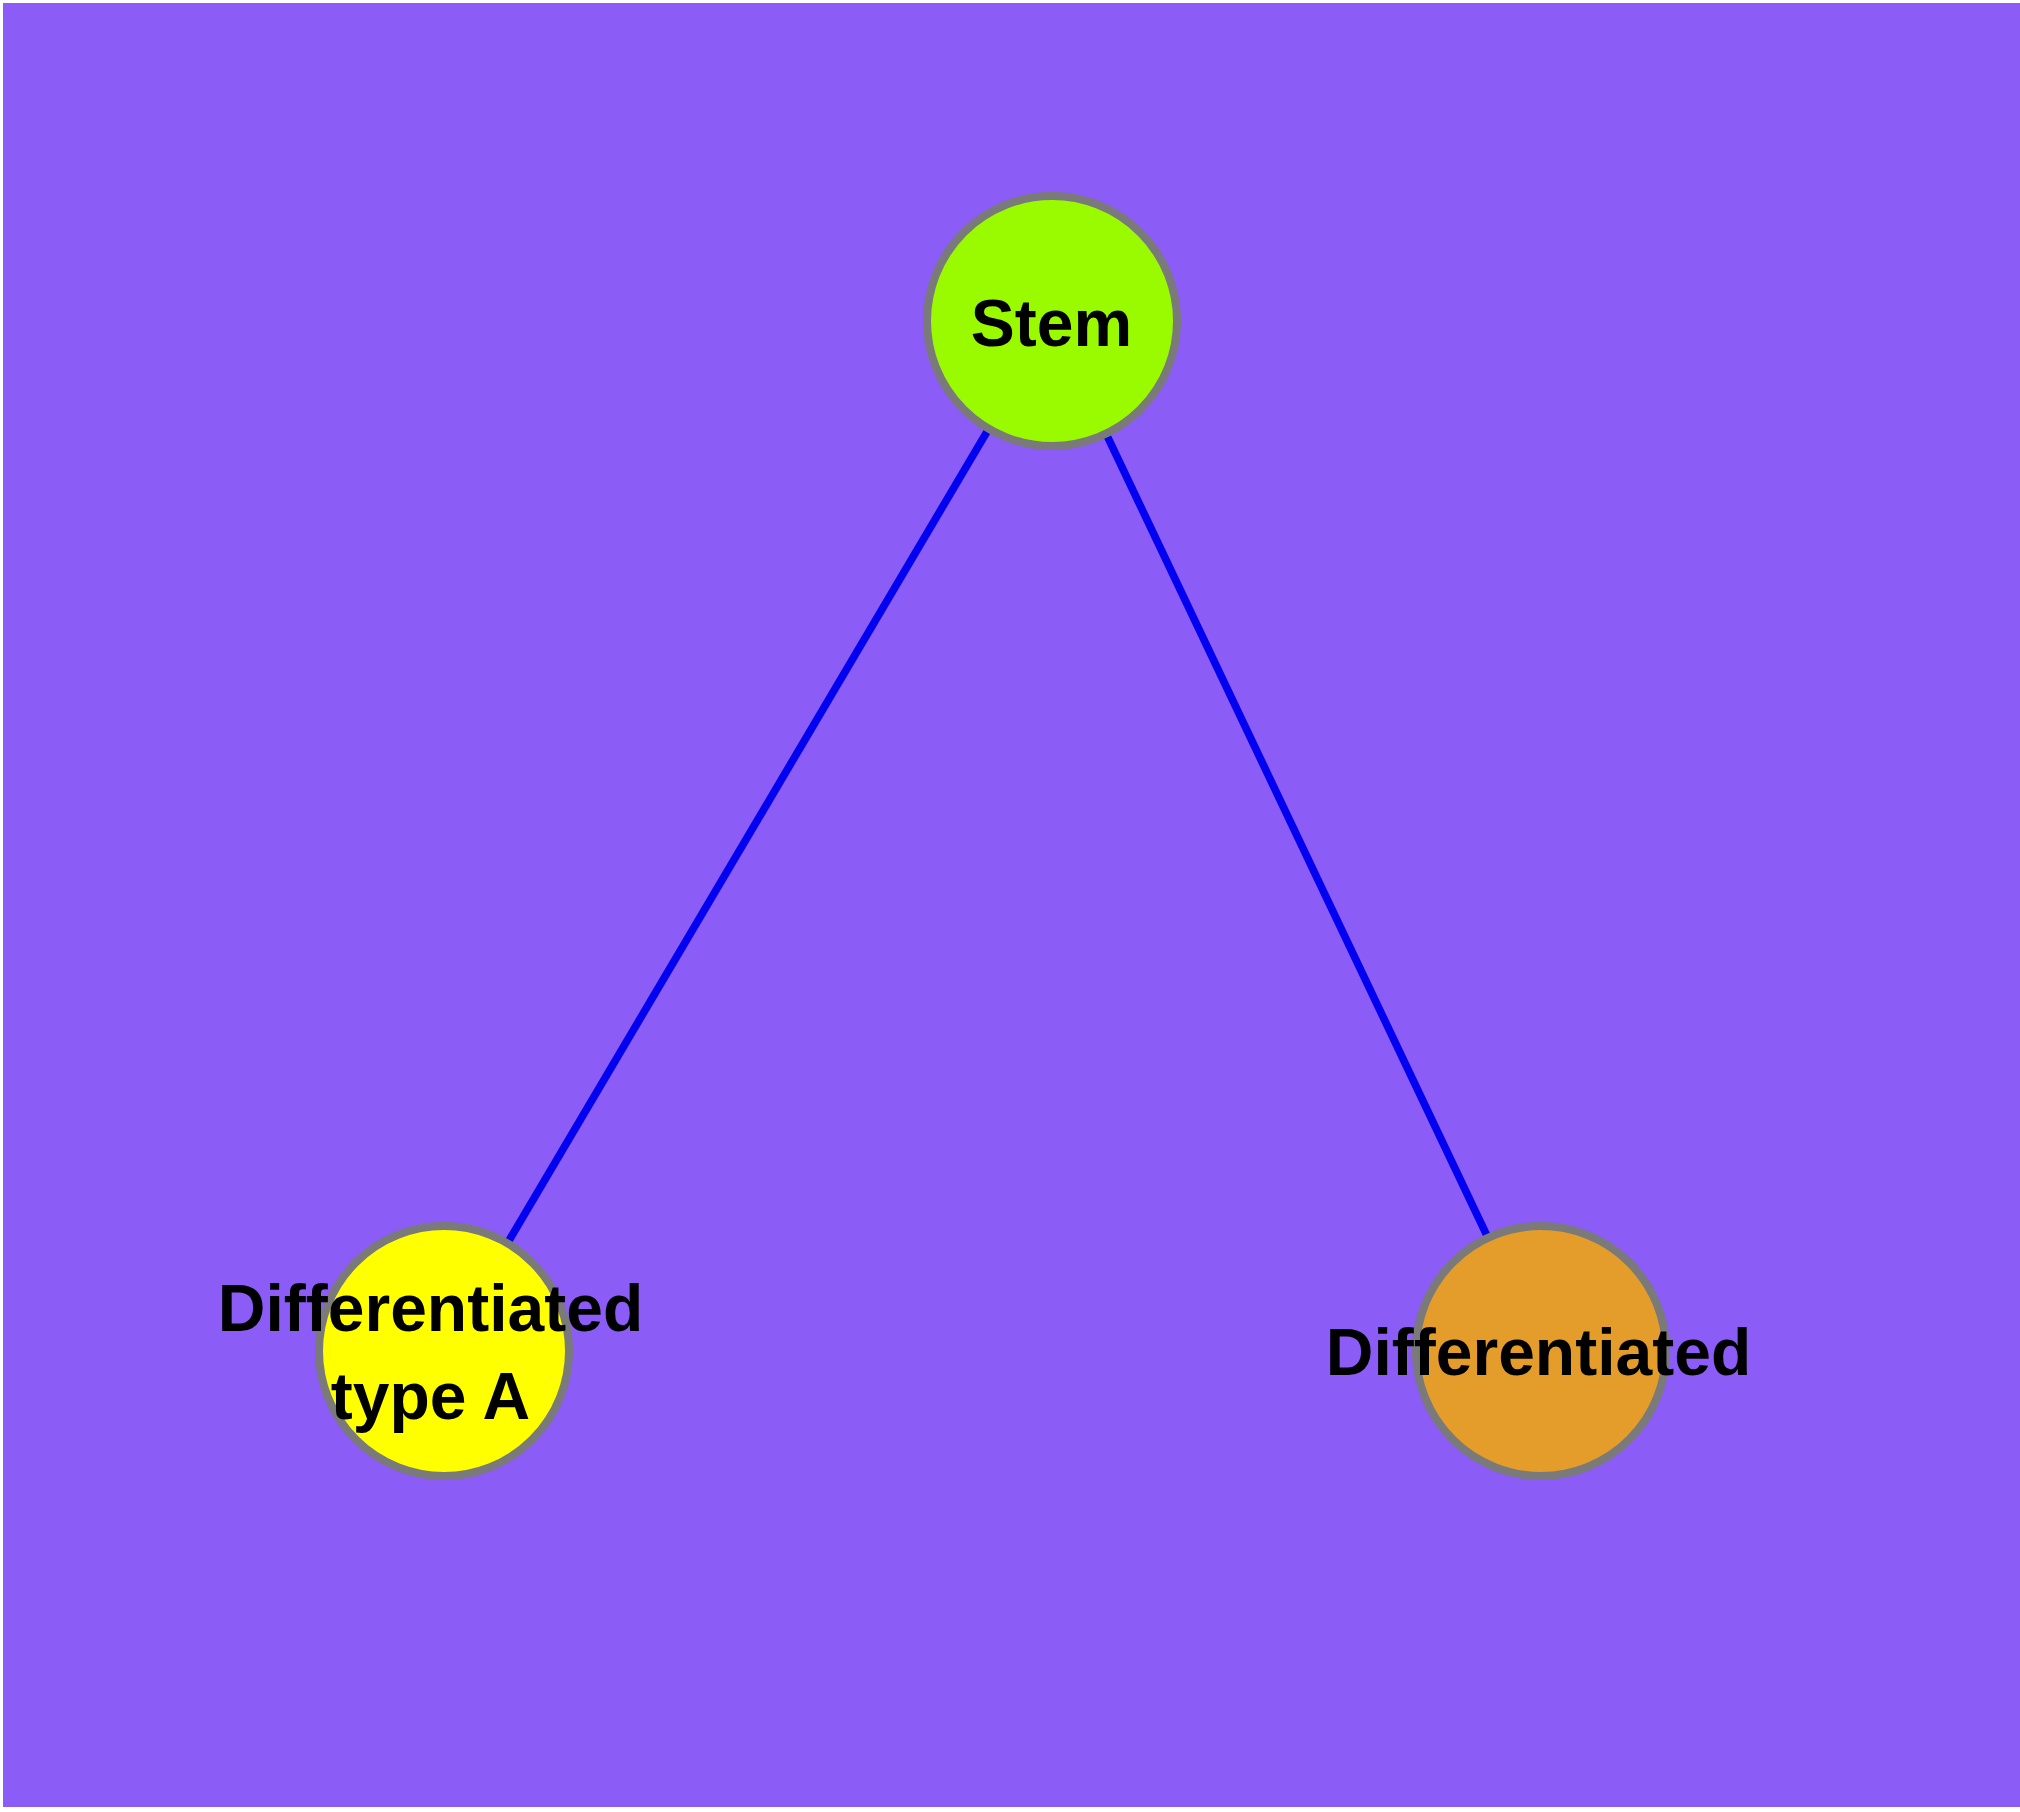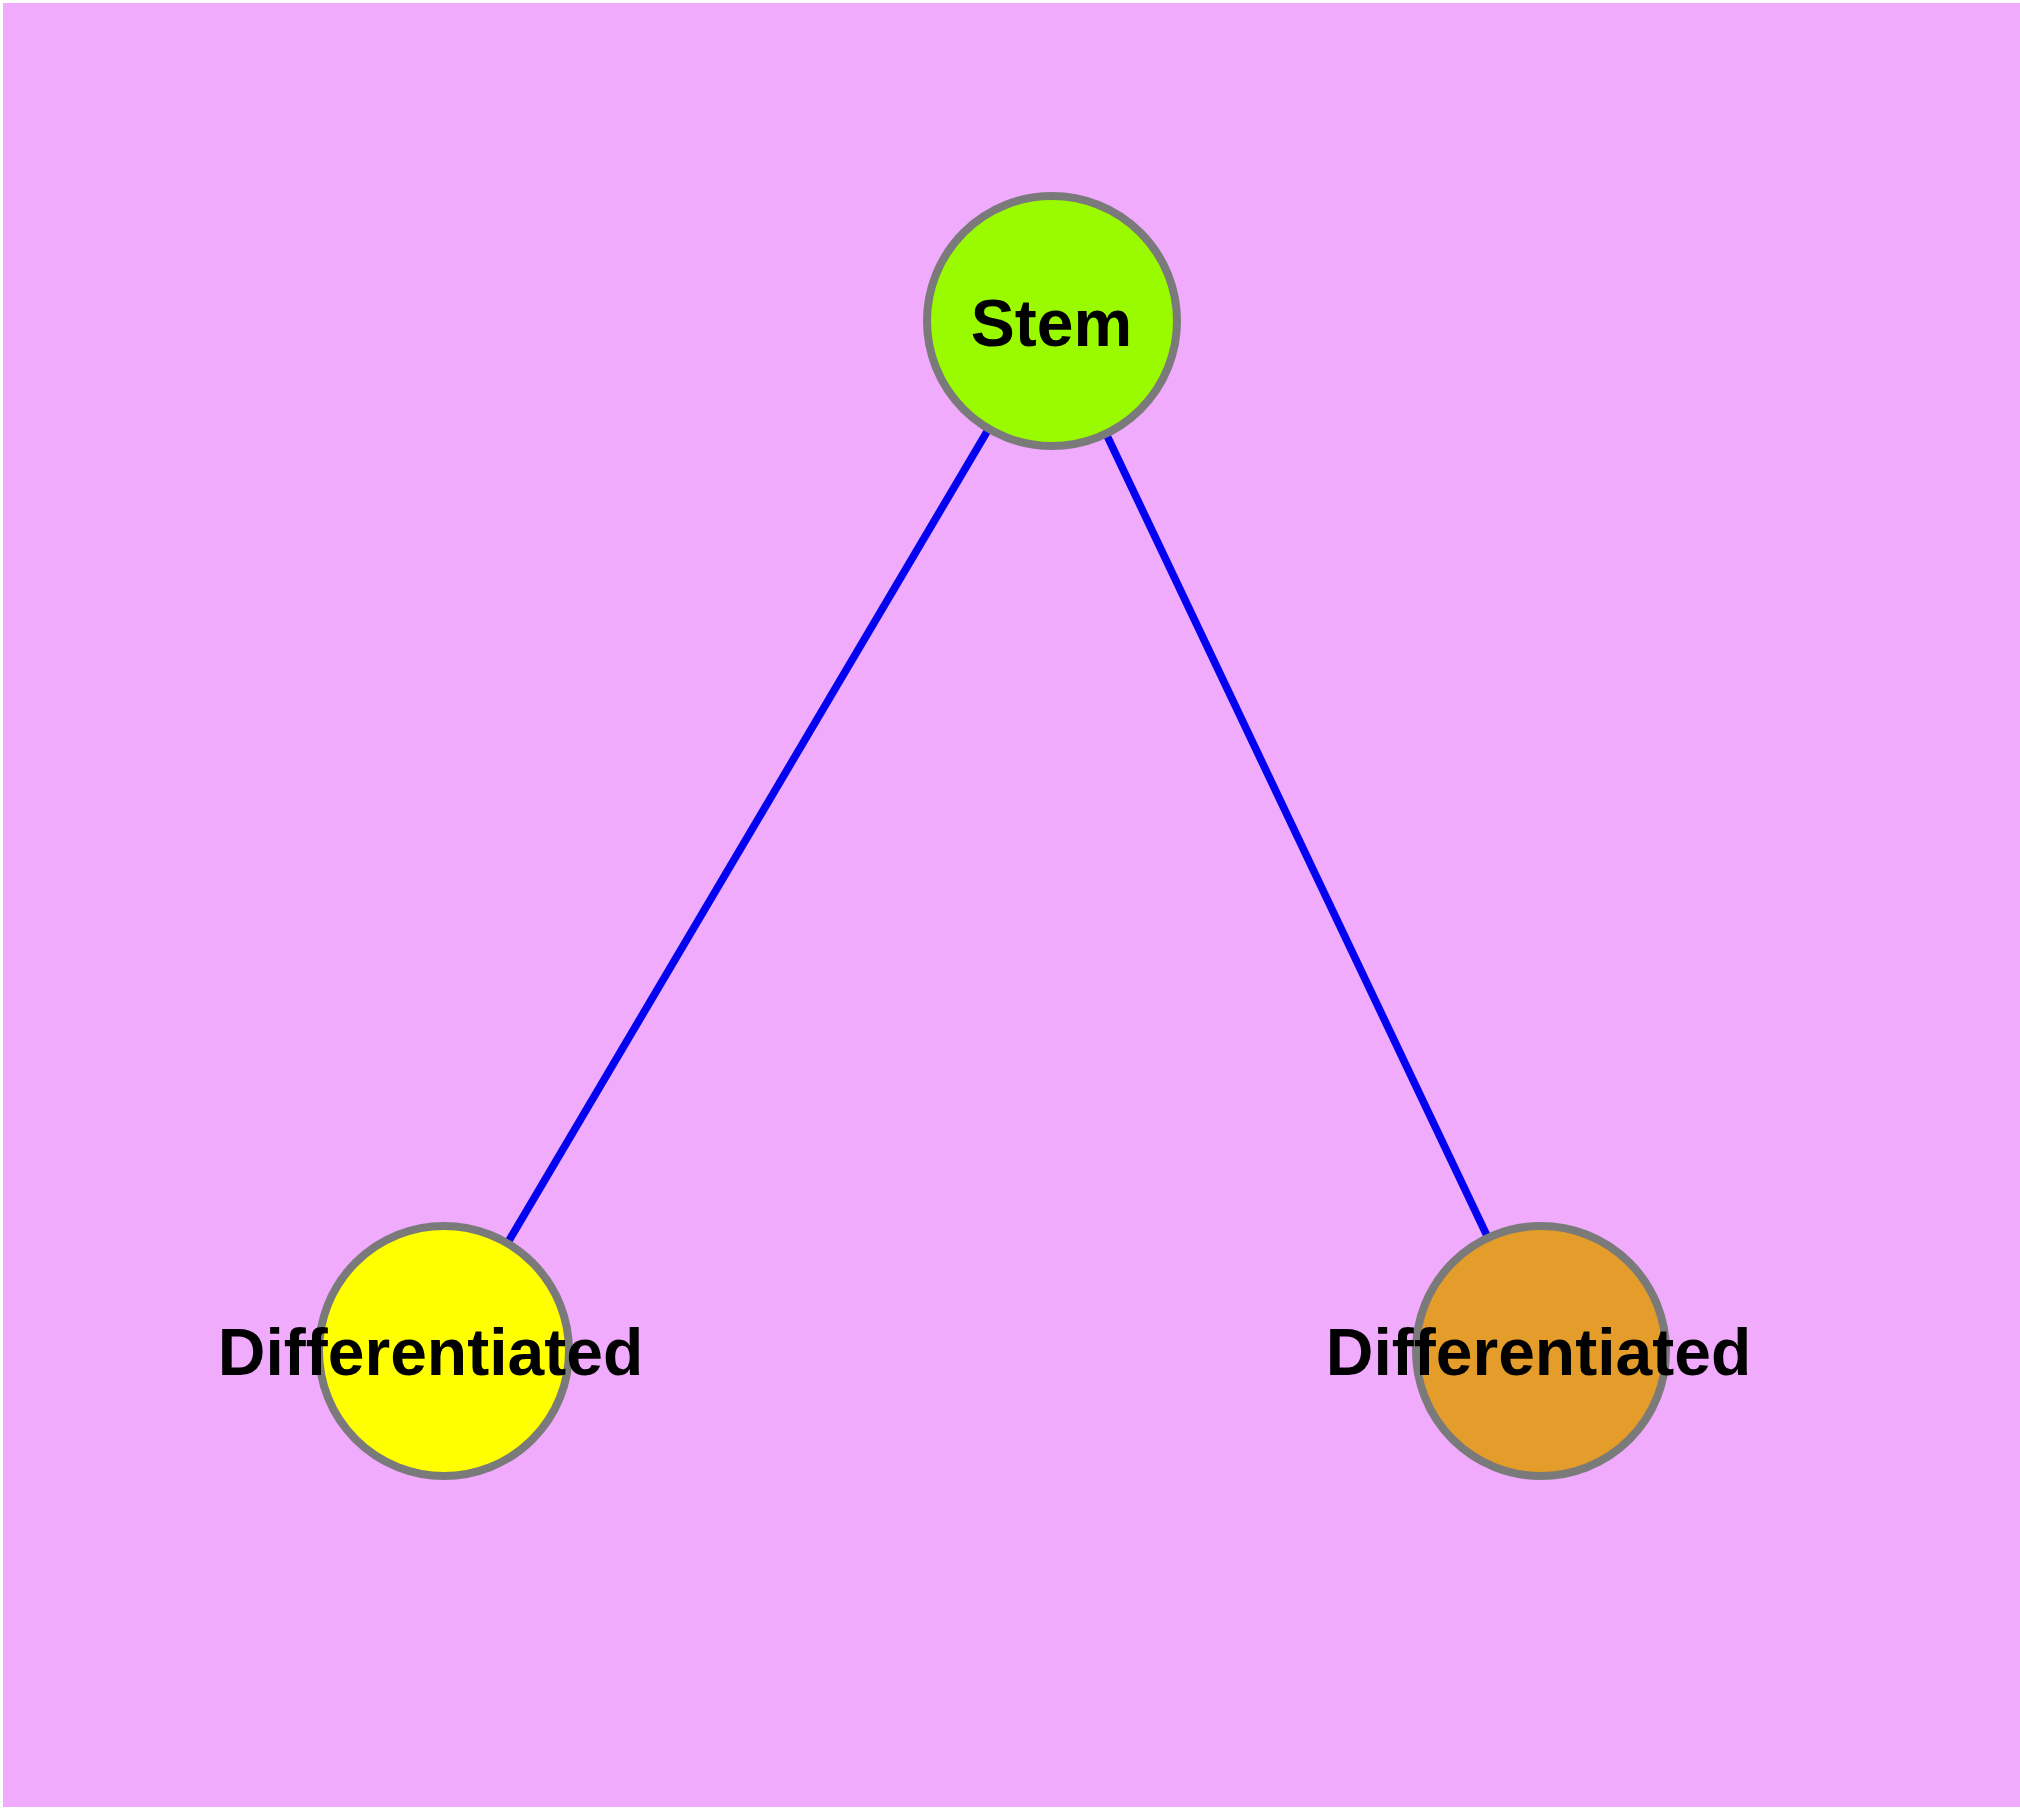--- a/index.html
+++ b/index.html
@@ -13,21 +13,21 @@
     background: #ffffff;
     font-family: "Liberation Sans", sans-serif;
     overflow: hidden;
   }
   .canvas {
     position: absolute;
     left: 2.5px;
     top: 2.5px;
     right: 0px;
     bottom: 5.1px;
-    background: #f0abfc;
+    background: #8b5cf6;
   }
   .edges-layer {
     position: absolute;
     left: 0;
     top: 0;
     width: 2021px;
     height: 1812px;
   }
   .edge {
     stroke: #0202F0;
@@ -96,20 +96,21 @@
   <div class="node-circle stem"></div>
   <div class="node-circle type-a"></div>
   <div class="node-circle type-b"></div>
 
   <div class="node-label stem">
     <div>Stem</div>
   </div>
 
   <div class="node-label type-a">
     <div>Differentiated</div>
+    <div>type A</div>
   </div>
 
   <div class="node-label type-b">
     <div>Differentiated</div>
   </div>
 
 </div>
 
 
 </body></html>

